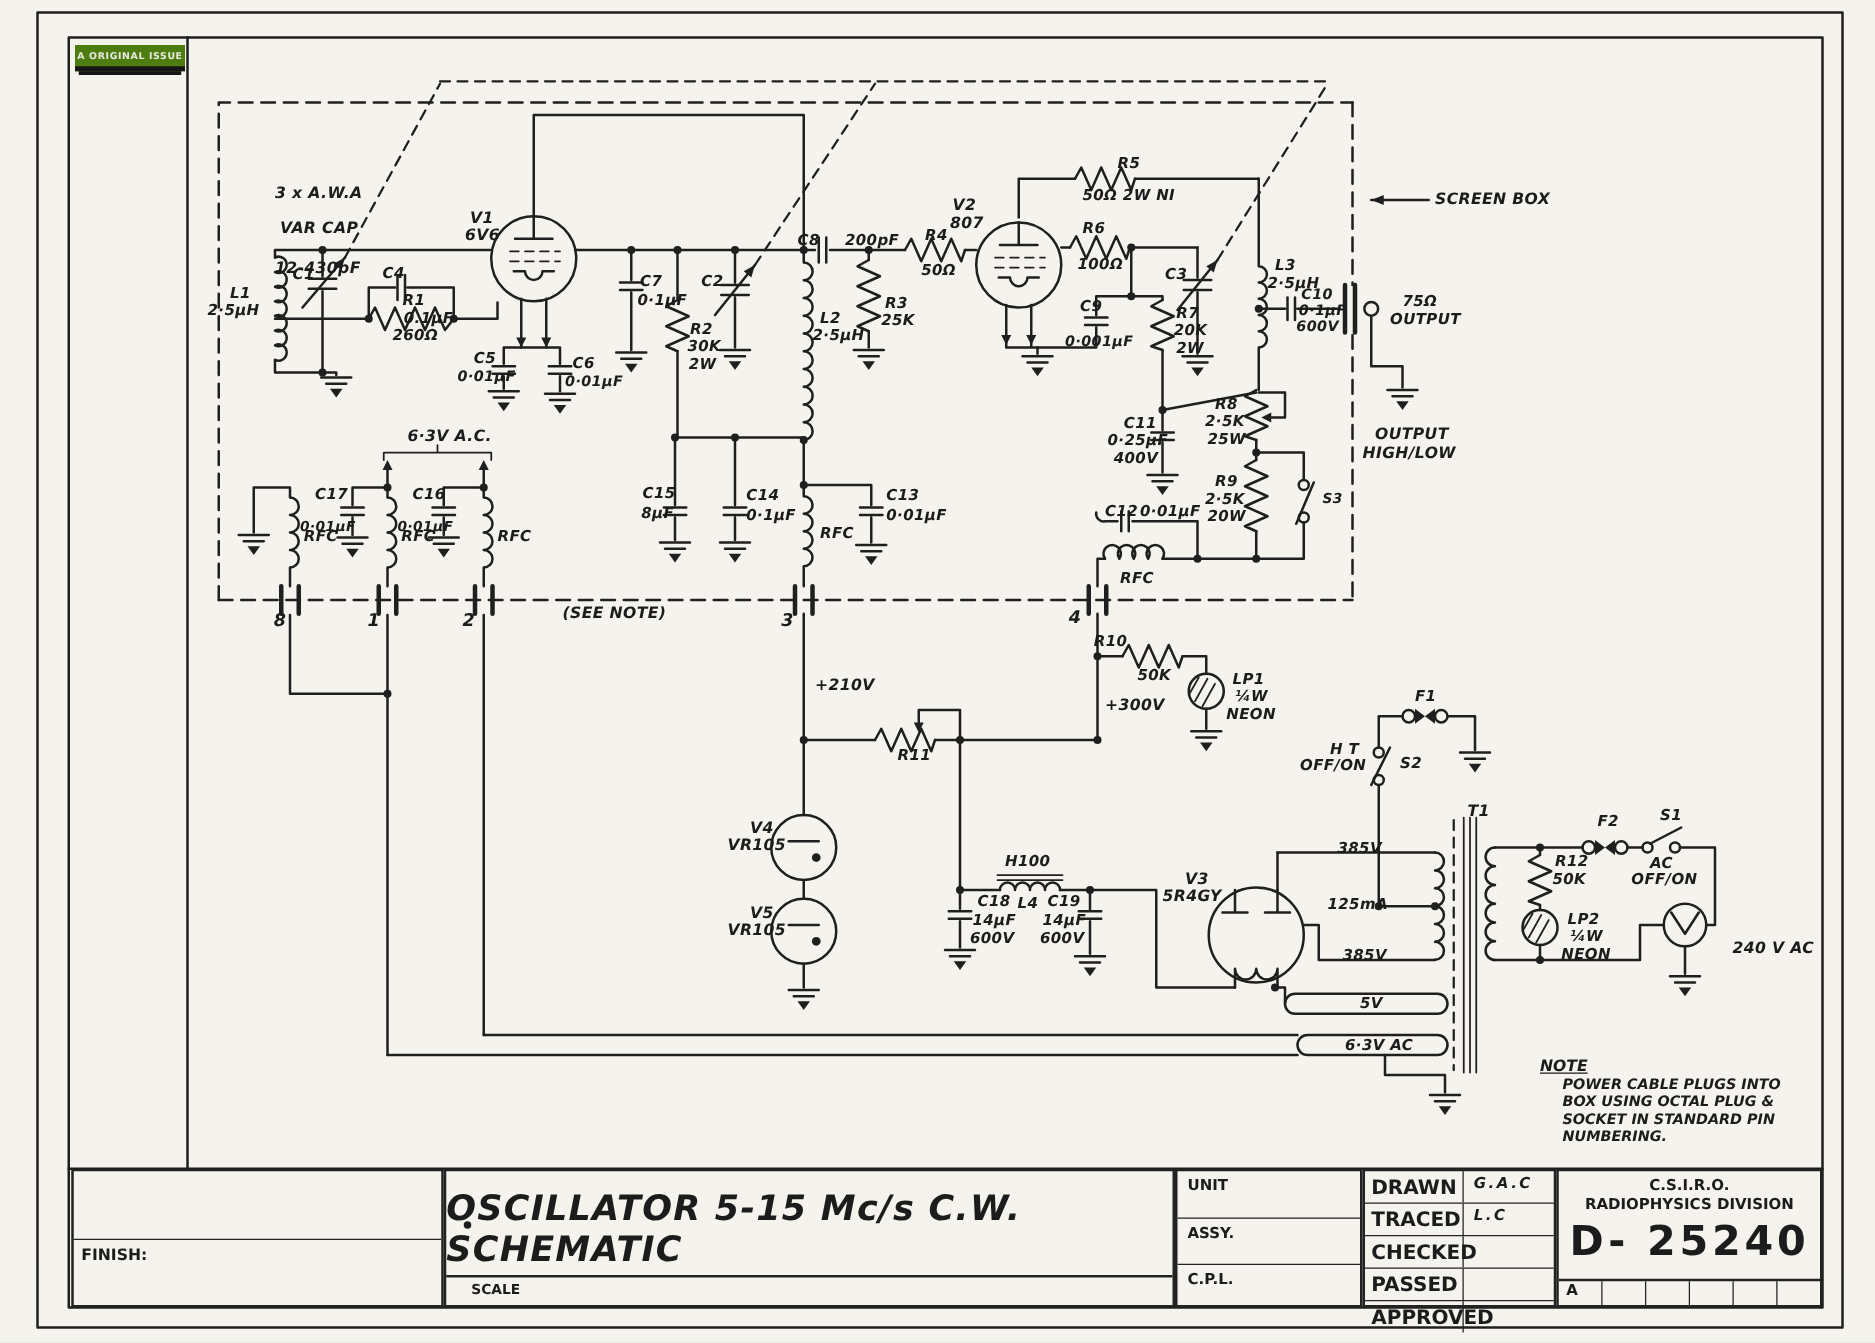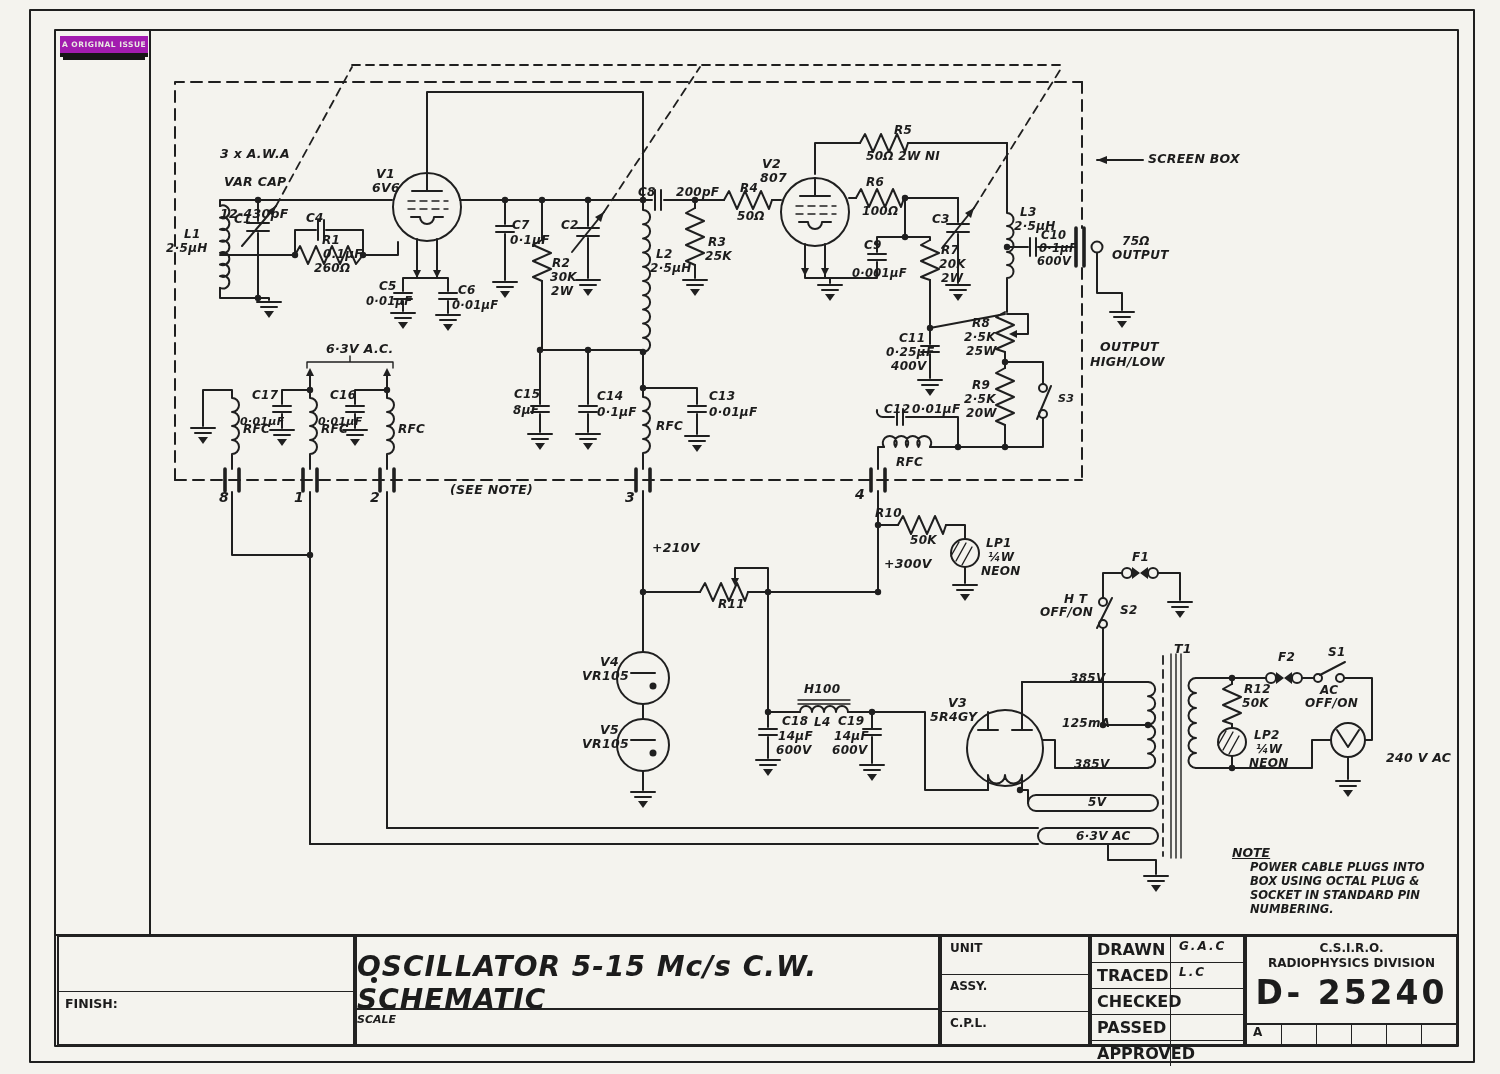--- a/index.html
+++ b/index.html
@@ -8,39 +8,39 @@
   svg{position:absolute;left:0;top:0;}
   .w{stroke:#1f1f1f;stroke-width:2;fill:none;stroke-linecap:round;stroke-linejoin:round;}
   .thin{stroke-width:1.4;}
   .thk{stroke-width:3.6;}
   .dash{stroke-dasharray:11 7;}
   .dash2{stroke-dasharray: 8 6;stroke-width:1.8;}
   .fill{fill:#1f1f1f;stroke:none;}
   #labels{position:absolute;left:0;top:0;width:1500px;height:1074px;pointer-events:none;}
   .lbl{position:absolute;font-style:italic;font-weight:600;font-size:12.5px;
     color:#1c1c1c;white-space:nowrap;line-height:1;letter-spacing:.3px;}
-  .stamp{position:absolute;left:60px;top:36px;width:88px;height:17px;background:#a21caf;
+  .stamp{position:absolute;left:60px;top:36px;width:88px;height:17px;background:#4d7c0f;
     color:#e9e8e2;font-size:7.5px;font-weight:bold;text-align:center;line-height:17px;
     letter-spacing:.5px;border-bottom:4px solid #161616;box-shadow:0 6px 0 -3px #161616;}
   
   #note{position:absolute;left:1232px;top:845px;width:218px;color:#1c1c1c;}
   #note .note-h{font-style:italic;font-weight:bold;font-size:12.5px;text-decoration:underline;}
   .note-line{font-style:italic;font-weight:600;font-size:11.5px;line-height:14px;}
   
   .tb{position:absolute;box-sizing:border-box;border:2px solid #222;color:#1c1c1c;}
   #box-material{left:57px;top:935px;width:298px;height:111px;}
   #box-material .half{position:absolute;left:0;width:100%;height:50%;box-sizing:border-box;padding:4px 6px;
      font-weight:bold;font-size:12.5px;}
   #box-material .half.bot{top:50%;border-top:1.6px solid #222;}
   #box-title{left:355px;top:935px;width:585px;height:111px;}
   #box-title .big{position:absolute;left:0;top:8px;width:100%;height:76px;display:flex;
      align-items:center;justify-content:center;font-size:28px;font-weight:bold;font-style:italic;letter-spacing:1px;}
   #box-title .bullet{position:absolute;left:14px;top:40px;width:6px;height:6px;background:#1c1c1c;border-radius:50%;}
-  #box-title .scale{position:absolute;left:0;bottom:0;width:100%;height:36px;border-top:2px solid #222;
-     box-sizing:border-box;padding:3px 0;font-weight:bold;font-size:11px;font-style:italic;}
+  #box-title .scale{position:absolute;left:0;bottom:0;width:100%;height:24px;border-top:2px solid #222;
+     box-sizing:border-box;padding:3px 20px;font-weight:bold;font-size:11px;}
   #box-unit{left:940px;top:935px;width:150px;height:111px;}
   #box-unit .u-row{position:absolute;left:0;width:100%;height:37px;box-sizing:border-box;
      padding:4px 8px;font-weight:bold;font-size:12px;}
   #box-unit .u2{top:37px;border-top:1.6px solid #222;}
   #box-unit .u3{top:74px;border-top:1.6px solid #222;}
   #box-sign{left:1090px;top:935px;width:155px;height:111px;display:flex;flex-direction:column;}
   .sign-row{flex:1;display:flex;border-bottom:1.6px solid #222;}
   .sign-row:last-child{border-bottom:none;}
   .sign-label{width:68px;padding:3px 5px;font-weight:bold;font-size:16px;border-right:1.6px solid #222;}
   .sign-value{flex:1;padding:2px 8px;font-style:italic;font-weight:600;font-size:12px;letter-spacing:2px;}

